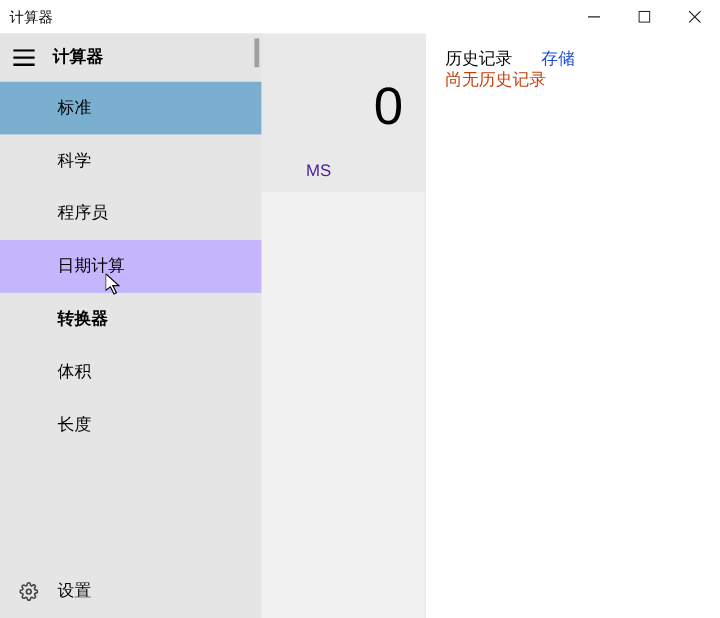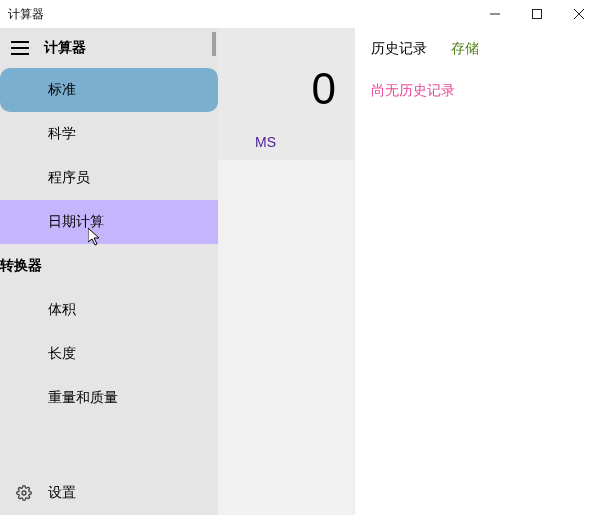--- a/index.html
+++ b/index.html
@@ -18,43 +18,43 @@
   .sidebar { position: absolute; left: 0; top: 0; width: 218px; height: 100%; background: #e5e5e5; z-index: 10; display: flex; flex-direction: column; }
   .sidebar-scrollbar { position:absolute; right:0; top:0; width:8px; height:100%; }
   .sidebar-thumb { width:4px; height:24px; background:#a0a0a0; margin-left:2px; margin-top:4px; }
   .hamburger-row { display:flex; align-items:center; height:40px; }
   .hamburger { width:40px; height:40px; display:flex; align-items:center; justify-content:center; cursor:pointer; }
   .hamburger svg { display:block; }
   .app-name { font-weight:600; font-size:14px; padding-left:4px; }
 
   .menu-list { flex:1; overflow:hidden; }
   .menu-item { height:44px; display:flex; align-items:center; padding-left:48px; font-size:14px; color:#000; cursor:pointer; }
-  .menu-item.selected { background:#7aafd0; color:#000;border-radius:10px; }
+  .menu-item.selected { background:#7aafd0; color:#000; }
   .menu-item.hover { background:#c4b5fd; }
-  .menu-header { height:44px; display:flex; align-items:center; font-size:14px; font-weight:600; }
+  .menu-header { height:44px; display:flex; align-items:center; padding-left:48px; font-size:14px; font-weight:600; }
 
   .footer {  display:flex; align-items:center; height:44px; padding-left:8px; cursor:pointer; }
   .gear { width:32px; display:flex; align-items:center; justify-content:center; }
   .footer-label { font-size:14px; padding-left:8px;font-family:Liberation Serif, serif; }
 
   .display { flex: 0 0 auto; text-align:right; font-size:44px; font-weight:300; padding: 36px 18px 10px 0; color:#000; background:#e9e9e9; }
 
   .mem-row { display:flex; background:#e9e9e9; }
   .mem-btn { flex:1; text-align:center; font-size:14px; padding:10px 0; color:#4c1d95; cursor:pointer; }
 
   .op-col { display:flex; flex-direction:column; background:#f1f1f1; }
   .op-btn { flex:1; display:flex; align-items:center; justify-content:center; font-size:22px; color:#222; cursor:pointer; }
   .op-btn.frac { font-size:18px; font-style:italic; }
 
   .history { width: 246px; background:#fff; border-left:1px solid #e9e9e9; padding:12px 16px; }
-  .hist-tabs { display:flex; gap:24px; margin-bottom:24px; }
+  .hist-tabs { display:flex; gap:24px; }
   .hist-tab { font-size:14px; cursor:pointer; }
   .hist-tab.active { color:#000; font-weight:500; }
-  .hist-tab.inactive { color:#4d7c0f; }
-  .hist-empty { color:#ec4899; font-size:14px; }
+  .hist-tab.inactive { color:#1d4ed8; }
+  .hist-empty { color:#c2410c; font-size:14px; }
 
   .cursor { position:absolute; left:88px; top:228px; z-index:50; pointer-events:none; }
 </style>
 </head>
 <body>
 
 <div class="titlebar">
   <div class="titlebar-title">计算器</div>
   <div class="win-controls">
     <div class="win-btn">
@@ -103,23 +103,20 @@
         <div class="menu-item hover">
             <span>日期计算</span>
           </div>
         <div class="menu-header">转换器</div>
         <div class="menu-item">
             <span>体积</span>
           </div>
         <div class="menu-item">
             <span>长度</span>
           </div>
-        <div class="menu-item">
-            <span>重量和质量</span>
-          </div>
         <div class="menu-item"></div>
       </div>
       <div class="footer">
         <div class="gear">
           <svg width="16" height="16" viewBox="0 0 24 24" fill="none" stroke="#444" stroke-width="2">
               <circle cx="12" cy="12" r="3"></circle>
               <path d="M19.4 15a1.65 1.65 0 0 0 .33 1.82l.06.06a2 2 0 1 1-2.83 2.83l-.06-.06a1.65 1.65 0 0 0-1.82-.33 1.65 1.65 0 0 0-1 1.51V21a2 2 0 0 1-4 0v-.09a1.65 1.65 0 0 0-1-1.51 1.65 1.65 0 0 0-1.82.33l-.06.06a2 2 0 1 1-2.83-2.83l.06-.06a1.65 1.65 0 0 0 .33-1.82 1.65 1.65 0 0 0-1.51-1H3a2 2 0 0 1 0-4h.09a1.65 1.65 0 0 0 1.51-1 1.65 1.65 0 0 0-.33-1.82l-.06-.06a2 2 0 1 1 2.83-2.83l.06.06a1.65 1.65 0 0 0 1.82.33h0a1.65 1.65 0 0 0 1-1.51V3a2 2 0 0 1 4 0v.09a1.65 1.65 0 0 0 1 1.51h0a1.65 1.65 0 0 0 1.82-.33l.06-.06a2 2 0 1 1 2.83 2.83l-.06.06a1.65 1.65 0 0 0-.33 1.82v0a1.65 1.65 0 0 0 1.51 1H21a2 2 0 0 1 0 4h-.09a1.65 1.65 0 0 0-1.51 1z"></path>
             </svg>
         </div>
         <div class="footer-label">设置</div>

